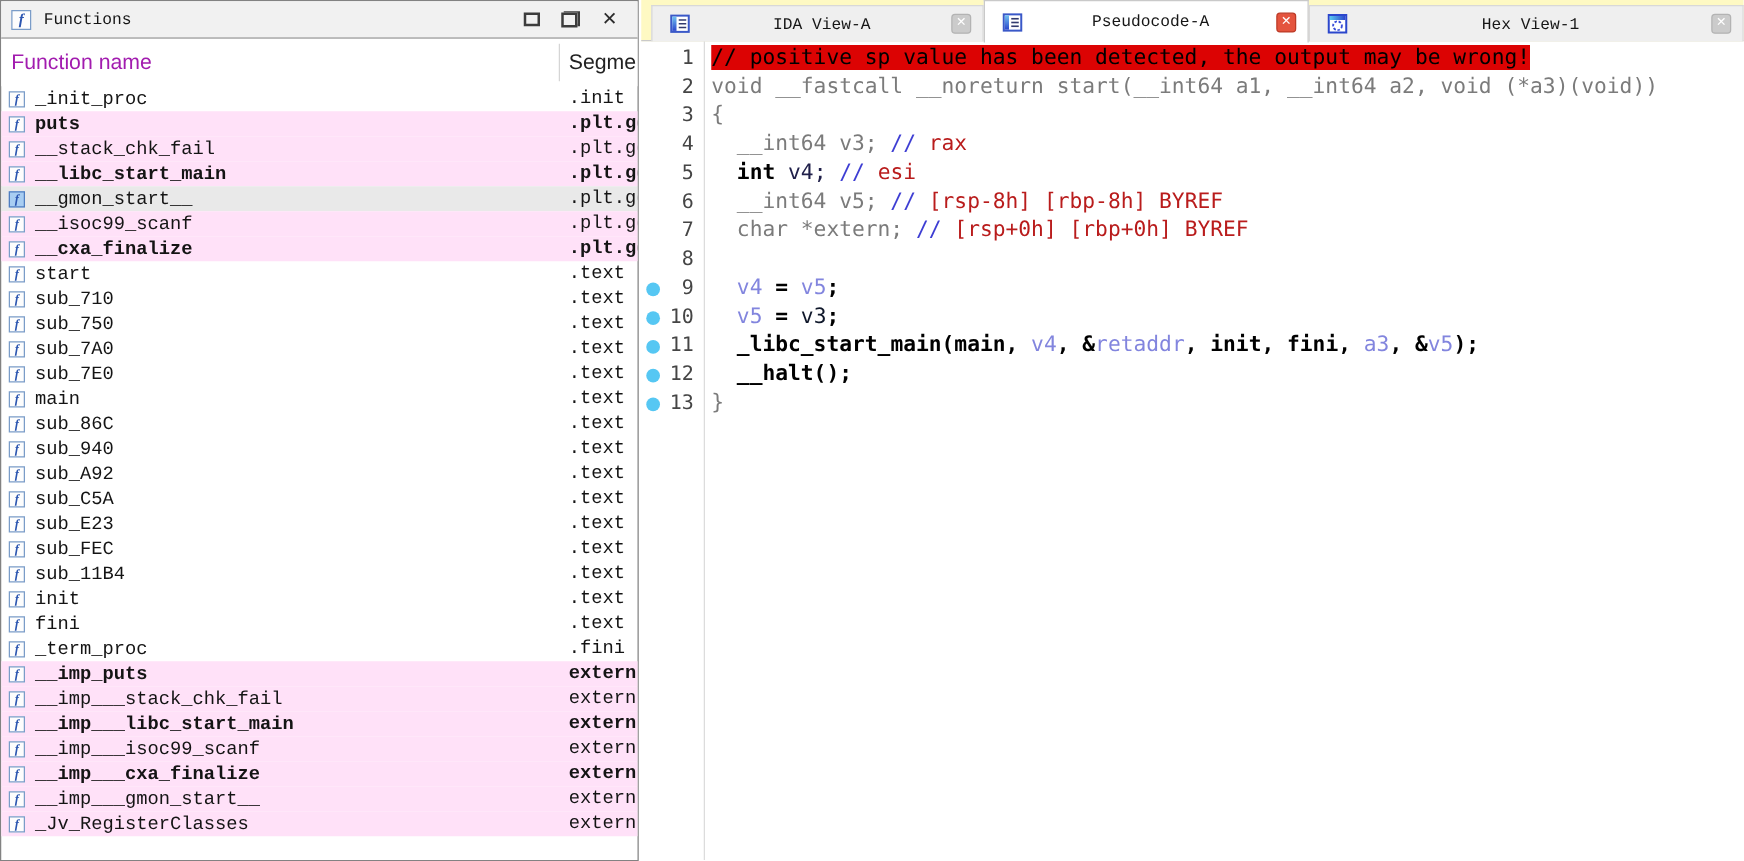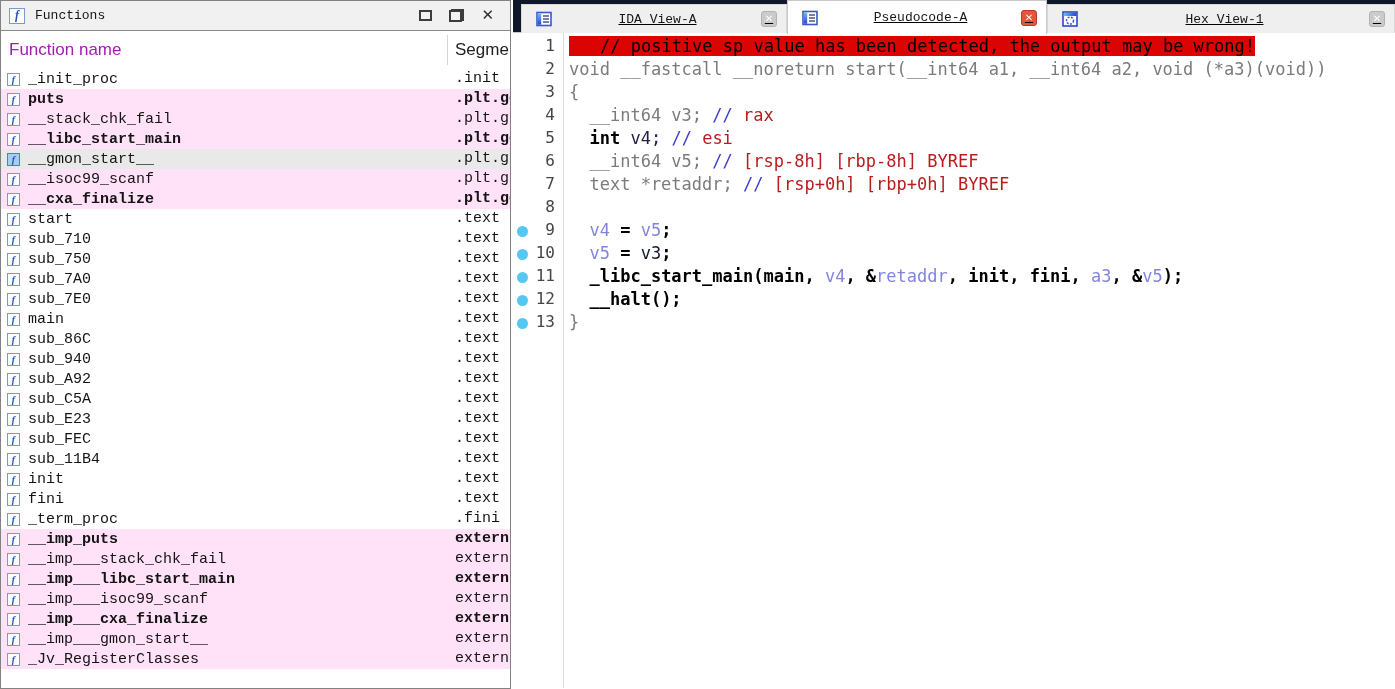--- a/index.html
+++ b/index.html
@@ -48,21 +48,21 @@
   .fname{ white-space:nowrap; }
   .fseg{ position:absolute; left:454px; top:0; height:20px; line-height:20px; width:55px;
          overflow:hidden; white-space:nowrap; }
   .style-pink, .style-pink-bold{ background:#ffe1f8; }
   .style-pink-bold{ font-weight:bold; }
   .style-selected{ background:#e9e9e9; }
   .style-selected .f-icon{ background:#a8cdf2; border-color:#4f7dc0; }
 
   
   .right-panel{ position:absolute; left:513px; top:0; width:882px; height:689px; background:#fff; }
-  .tabbar{ height:33px; border-bottom:1px solid #c9c9c9; display:flex; padding-left:8px; background:#0f172a;text-decoration:underline; }
+  .tabbar{ height:33px; border-bottom:1px solid #c9c9c9; display:flex; padding-left:8px; background:#fef9c3; }
   .tab{
     display:flex; align-items:center; background:#efefef;
     border:1px solid #d8d8d8; border-bottom:none;
     margin-top:4px; height:29px; cursor:default;
   }
   .tab.active{
     background:#fff; border-color:#c9c9c9; margin-top:0; height:34px;
     margin-bottom:-1px; position:relative; z-index:2;
   }
   .tab-icon{ margin:0 8px 0 12px; flex:none; display:flex; }
@@ -84,21 +84,21 @@
   .ctext{ white-space:pre; padding-left:6px; }
 
   .tok-gray{ color:#7b7b7b; }
   .tok-plain{ color:#555555; }
   .tok-kw{ color:#000000; font-weight:bold; }
   .tok-dark{ color:#20204a; font-weight:normal; }
   .tok-var{ color:#8285de; }
   .tok-orange{ color:#0f172a; }
   .tok-com{ color:#3d3dd3; }
   .tok-com2{ color:#b91c1c; }
-  .tok-alert{ background:#dc0303; color:#000;padding-left:31px; }
+  .tok-alert{ background:#dc0303; color:#000; }
 </style>
 </head>
 <body>
 
 <div class="functions-window">
   <div class="titlebar">
     <span class="f-icon">f</span>
     <span class="title-text">Functions</span>
     <span class="win-btns">
       <span class="btn-max"></span>
@@ -360,21 +360,21 @@
       <div class="cline">
     <span class="gutter">
       <span class="lnum">6</span>
     </span>
     <span class="ctext"><span class="tok-gray">  __int64 v5; </span><span class="tok-com">// </span><span class="tok-com2">[rsp-8h] [rbp-8h] BYREF</span></span>
   </div>
       <div class="cline">
     <span class="gutter">
       <span class="lnum">7</span>
     </span>
-    <span class="ctext"><span class="tok-gray">  text *retaddr; </span><span class="tok-com">// </span><span class="tok-com2">[rsp+0h] [rbp+0h] BYREF</span></span>
+    <span class="ctext"><span class="tok-gray">  char *extern; </span><span class="tok-com">// </span><span class="tok-com2">[rsp+0h] [rbp+0h] BYREF</span></span>
   </div>
       <div class="cline">
     <span class="gutter">
       <span class="lnum">8</span>
     </span>
     <span class="ctext"></span>
   </div>
       <div class="cline">
     <span class="gutter">
       <span class="lnum">9</span>

